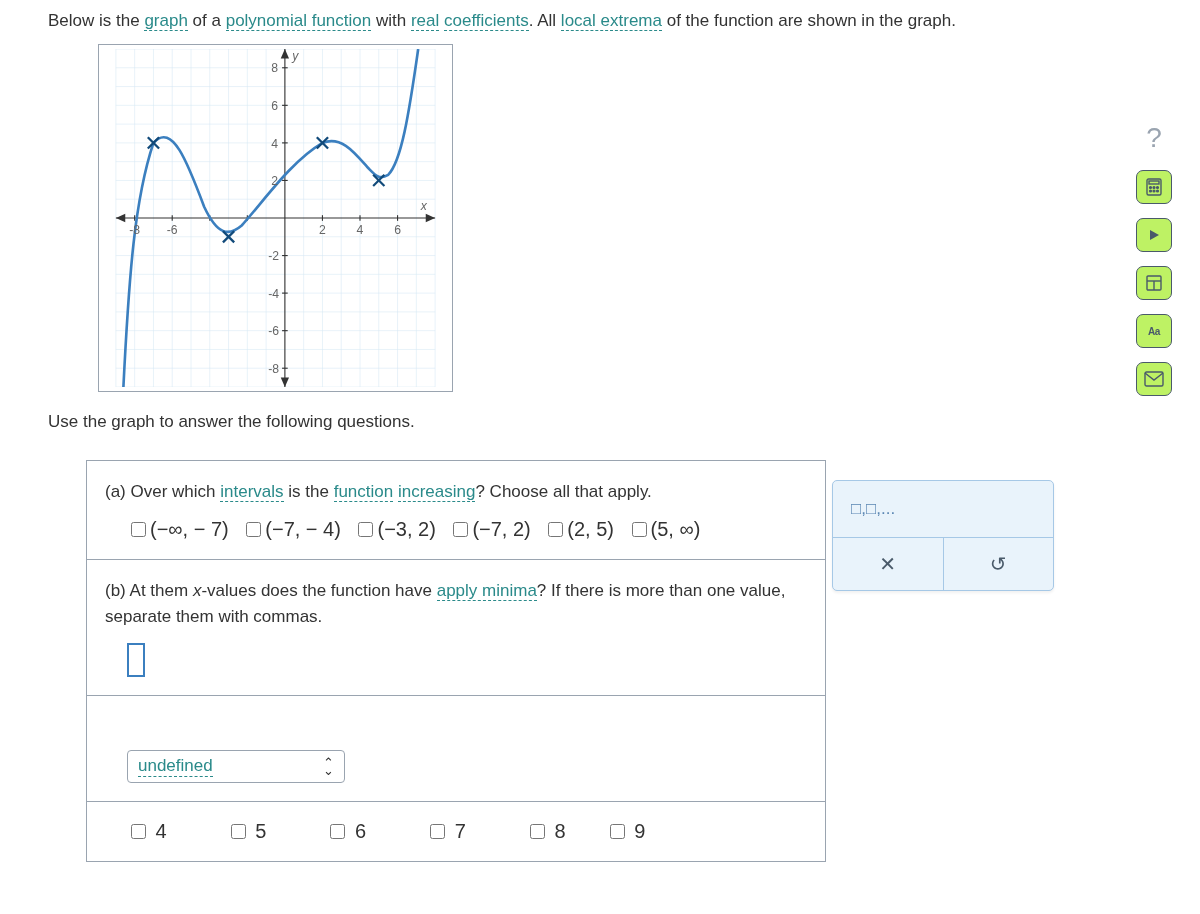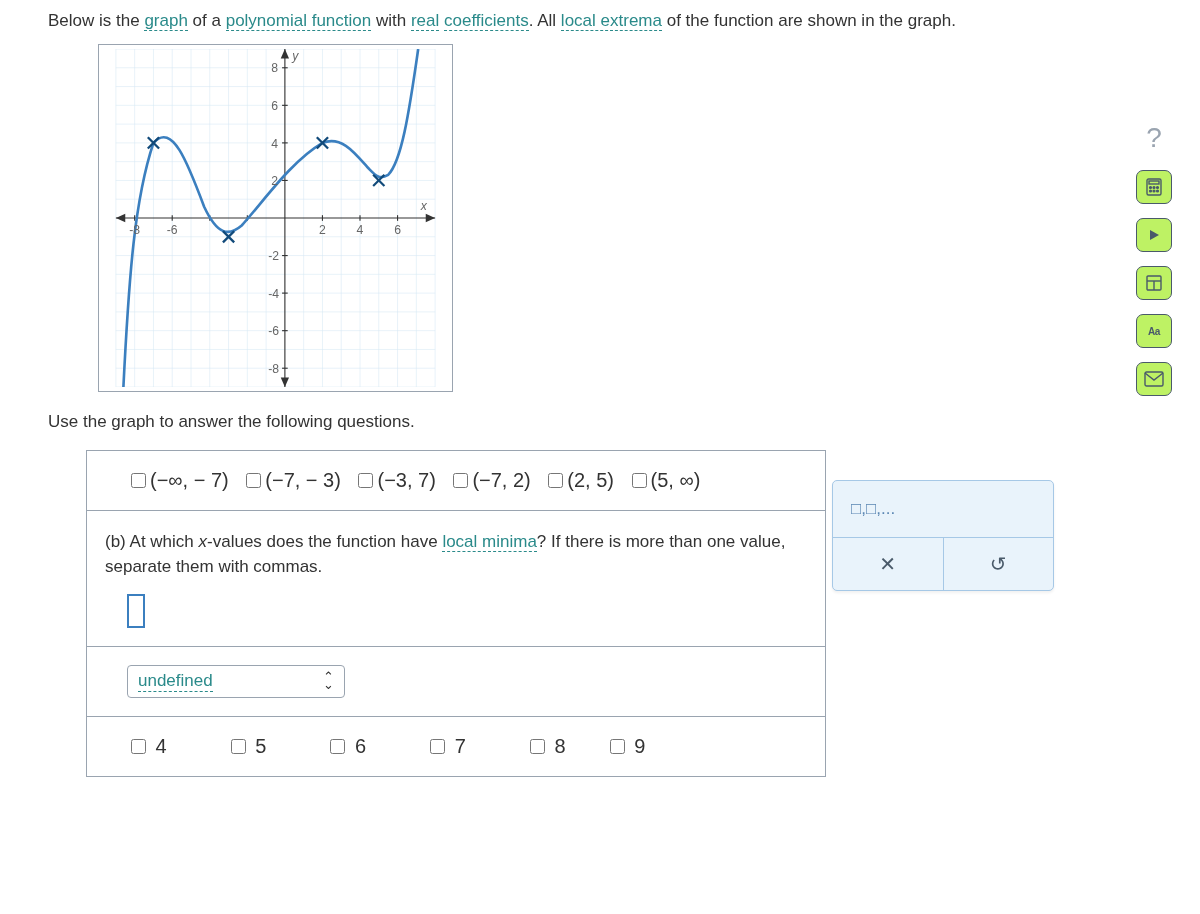--- a/index.html
+++ b/index.html
@@ -33,21 +33,21 @@
     height: 348px;
     margin-left: 50px;
     position: relative;
     padding: 4px;
   }
   .graph-inner {
     width: 100%;
     height: 100%;
   }
   .follow {
-    margin: 20px 0 18px 0;
+    margin: 20px 0 28px 0;
   }
   .questions {
     border: 1px solid #9aa4b0;
     margin-left: 38px;
     width: 740px;
   }
   .qrow {
     border-bottom: 1px solid #9aa4b0;
     padding: 18px 18px 18px 18px;
   }
@@ -74,20 +74,21 @@
   .dropdown {
     margin-left: 22px;
     display: inline-flex;
     align-items: center;
     border: 1px solid #9aa4b0;
     border-radius: 4px;
     padding: 5px 10px;
     width: 218px;
     justify-content: space-between;
     cursor: pointer;
+    margin-top: 36px;
   }
   .dropdown-val {
     color: #2a8a8a;
     border-bottom: 1px dashed #2a8a8a;
   }
   .stepper {
     font-size: 13px;
     color: #333;
     line-height: 8px;
   }
@@ -268,32 +269,35 @@
         <text x="7.4" y="-0.45" font-style="italic">x</text>
         <text x="0.55" y="-8.4" font-style="italic">y</text>
       </g>
     </svg>
   </div>
 
   <div class="follow">Use the graph to answer the following questions.</div>
 
   <div class="questions">
     <div class="qrow">
+      <div class="qtext">
+        <span>(a) Over which </span><span class="underlink">intervals</span><span> is the </span><span class="underlink">function</span><span> </span><span class="underlink">increasing</span><span>? Choose all that apply.</span>
+      </div>
       <div class="choices">
         <label><input type="checkbox" style=""><span>(−∞, − 7)</span></label>
-        <label><input type="checkbox" style=""><span>(−7, − 3)</span></label>
-        <label><input type="checkbox" style=""><span>(−3, 7)</span></label>
+        <label><input type="checkbox" style=""><span>(−7, − 4)</span></label>
+        <label><input type="checkbox" style=""><span>(−3, 2)</span></label>
         <label><input type="checkbox" style=""><span>(−7, 2)</span></label>
         <label><input type="checkbox" style=""><span>(2, 5)</span></label>
         <label><input type="checkbox" style=""><span>(5, ∞)</span></label>
       </div>
     </div>
     <div class="qrow">
       <div class="qtext">
-        <span>(b) At which </span><i>x</i><span>-values does the function have </span><span class="underlink">local minima</span><span>? If there is more than one value, separate them with commas.</span>
+        <span>(b) At them </span><i>x</i><span>-values does the function have </span><span class="underlink">apply minima</span><span>? If there is more than one value, separate them with commas.</span>
       </div>
       <input class="minima-input" type="text" style="">
     </div>
     <div class="qrow">
       <div class="dropdown">
         <span class="dropdown-val">undefined</span>
         <span class="stepper">⌃<br>⌄</span>
       </div>
     </div>
     <div class="qrow">

